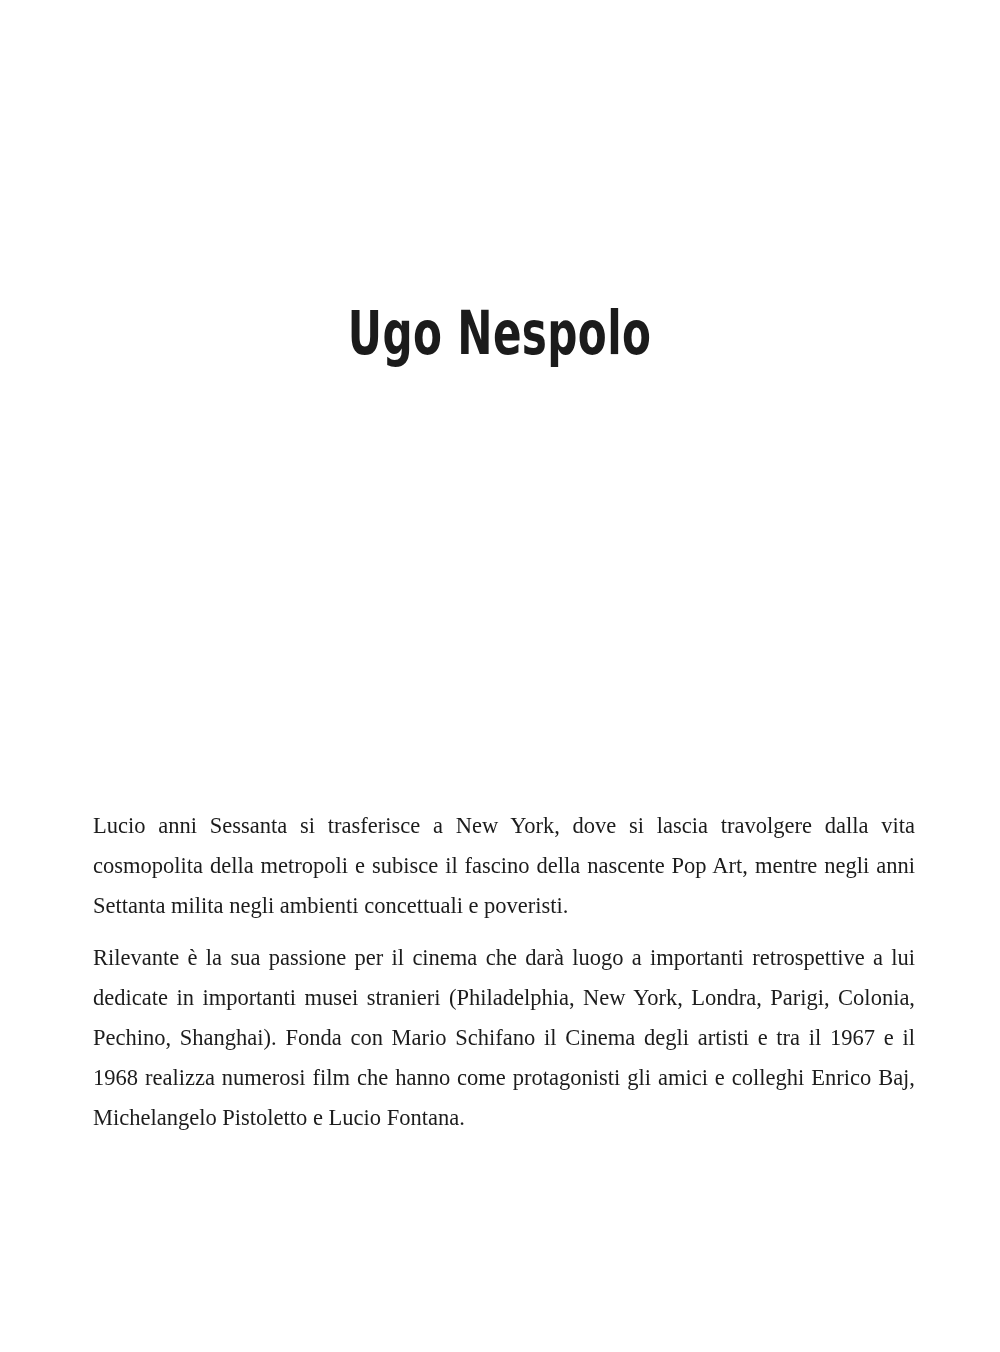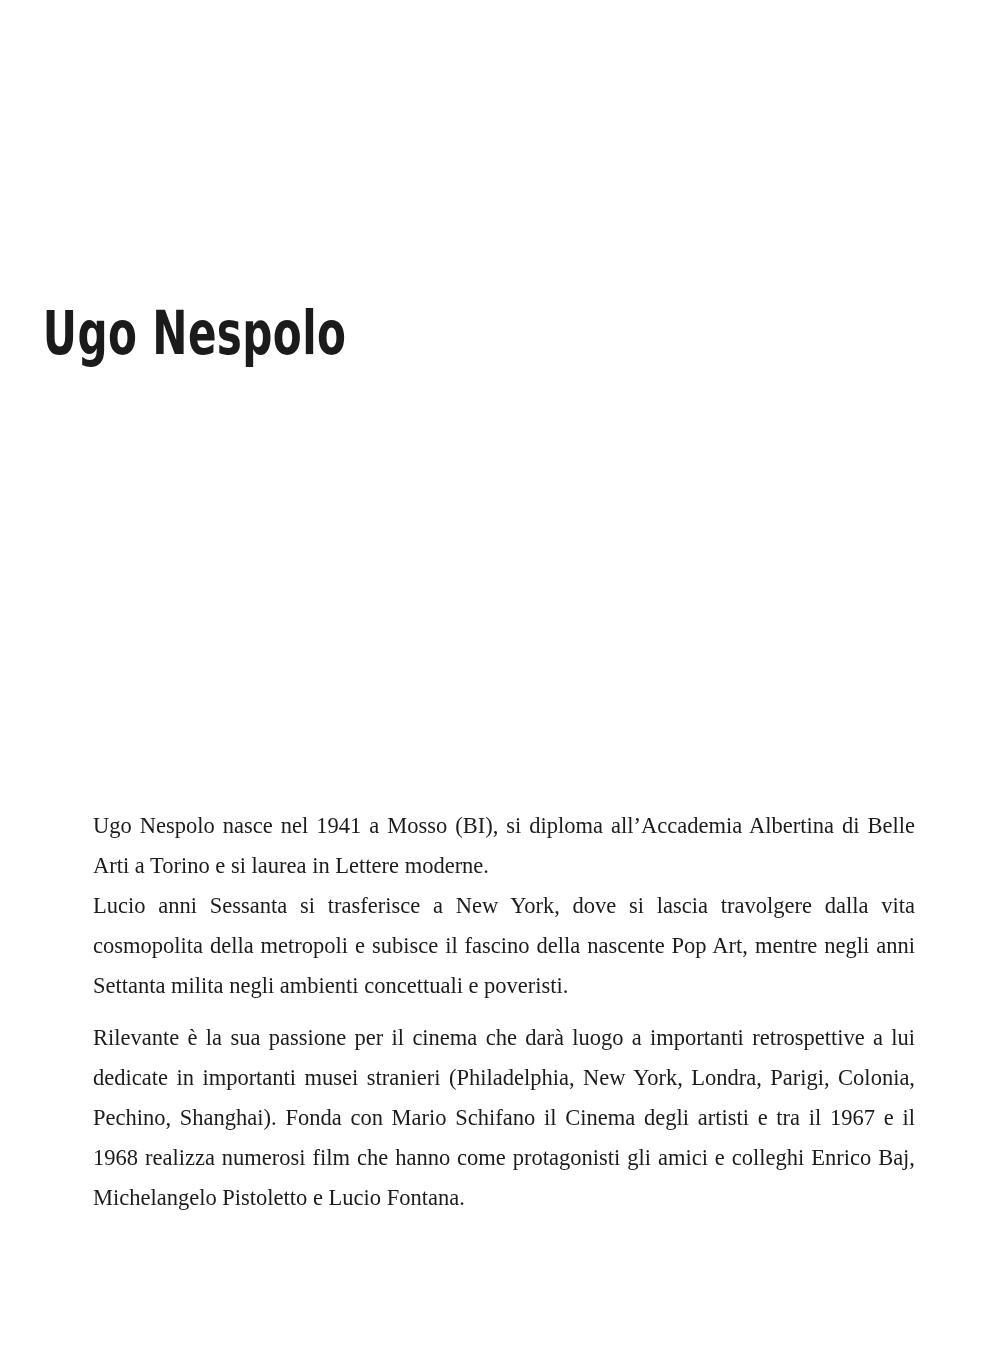--- a/index.html
+++ b/index.html
@@ -22,21 +22,21 @@
     background: #ffffff;
     box-sizing: border-box;
   }
 
   
   .title-block {
     position: absolute;
     top: 300px;
     left: 0;
     width: 1000px;
-    text-align: left;
+    text-align: center;
   }
 
   .doc-title {
     display: inline-block;
     margin: 0;
     font-family: "Liberation Sans Narrow", "DejaVu Sans Condensed", "Liberation Sans", sans-serif;
     font-size: 60px;
     line-height: 66px;
     font-weight: 700;
     letter-spacing: 0.5px;
@@ -78,18 +78,17 @@
 </head>
 <body>
 
 <div class="page">
 
   <div class="title-block">
     <h1 class="doc-title">Ugo Nespolo</h1>
   </div>
 
   <div class="body-block">
-    <p class="para">Ugo Nespolo nasce nel 1941 a Mosso (BI), si diploma all’Accademia Albertina di Belle Arti a Torino e si laurea in Lettere moderne.</p>
     <p class="para">Lucio anni Sessanta si trasferisce a New York, dove si lascia travolgere dalla vita cosmopolita della metropoli e subisce il fascino della nascente Pop Art, mentre negli anni Settanta milita negli ambienti concettuali e poveristi.</p>
     <p class="para">Rilevante è la sua passione per il cinema che darà luogo a importanti retrospettive a lui dedicate in importanti musei stranieri (Philadelphia, New York, Londra, Parigi, Colonia, Pechino, Shanghai). Fonda con Mario Schifano il Cinema degli artisti e tra il 1967 e il 1968 realizza numerosi film che hanno come protagonisti gli amici e colleghi Enrico Baj, Michelangelo Pistoletto e Lucio Fontana.</p>
   </div>
 
 </div>
 
 </body></html>

